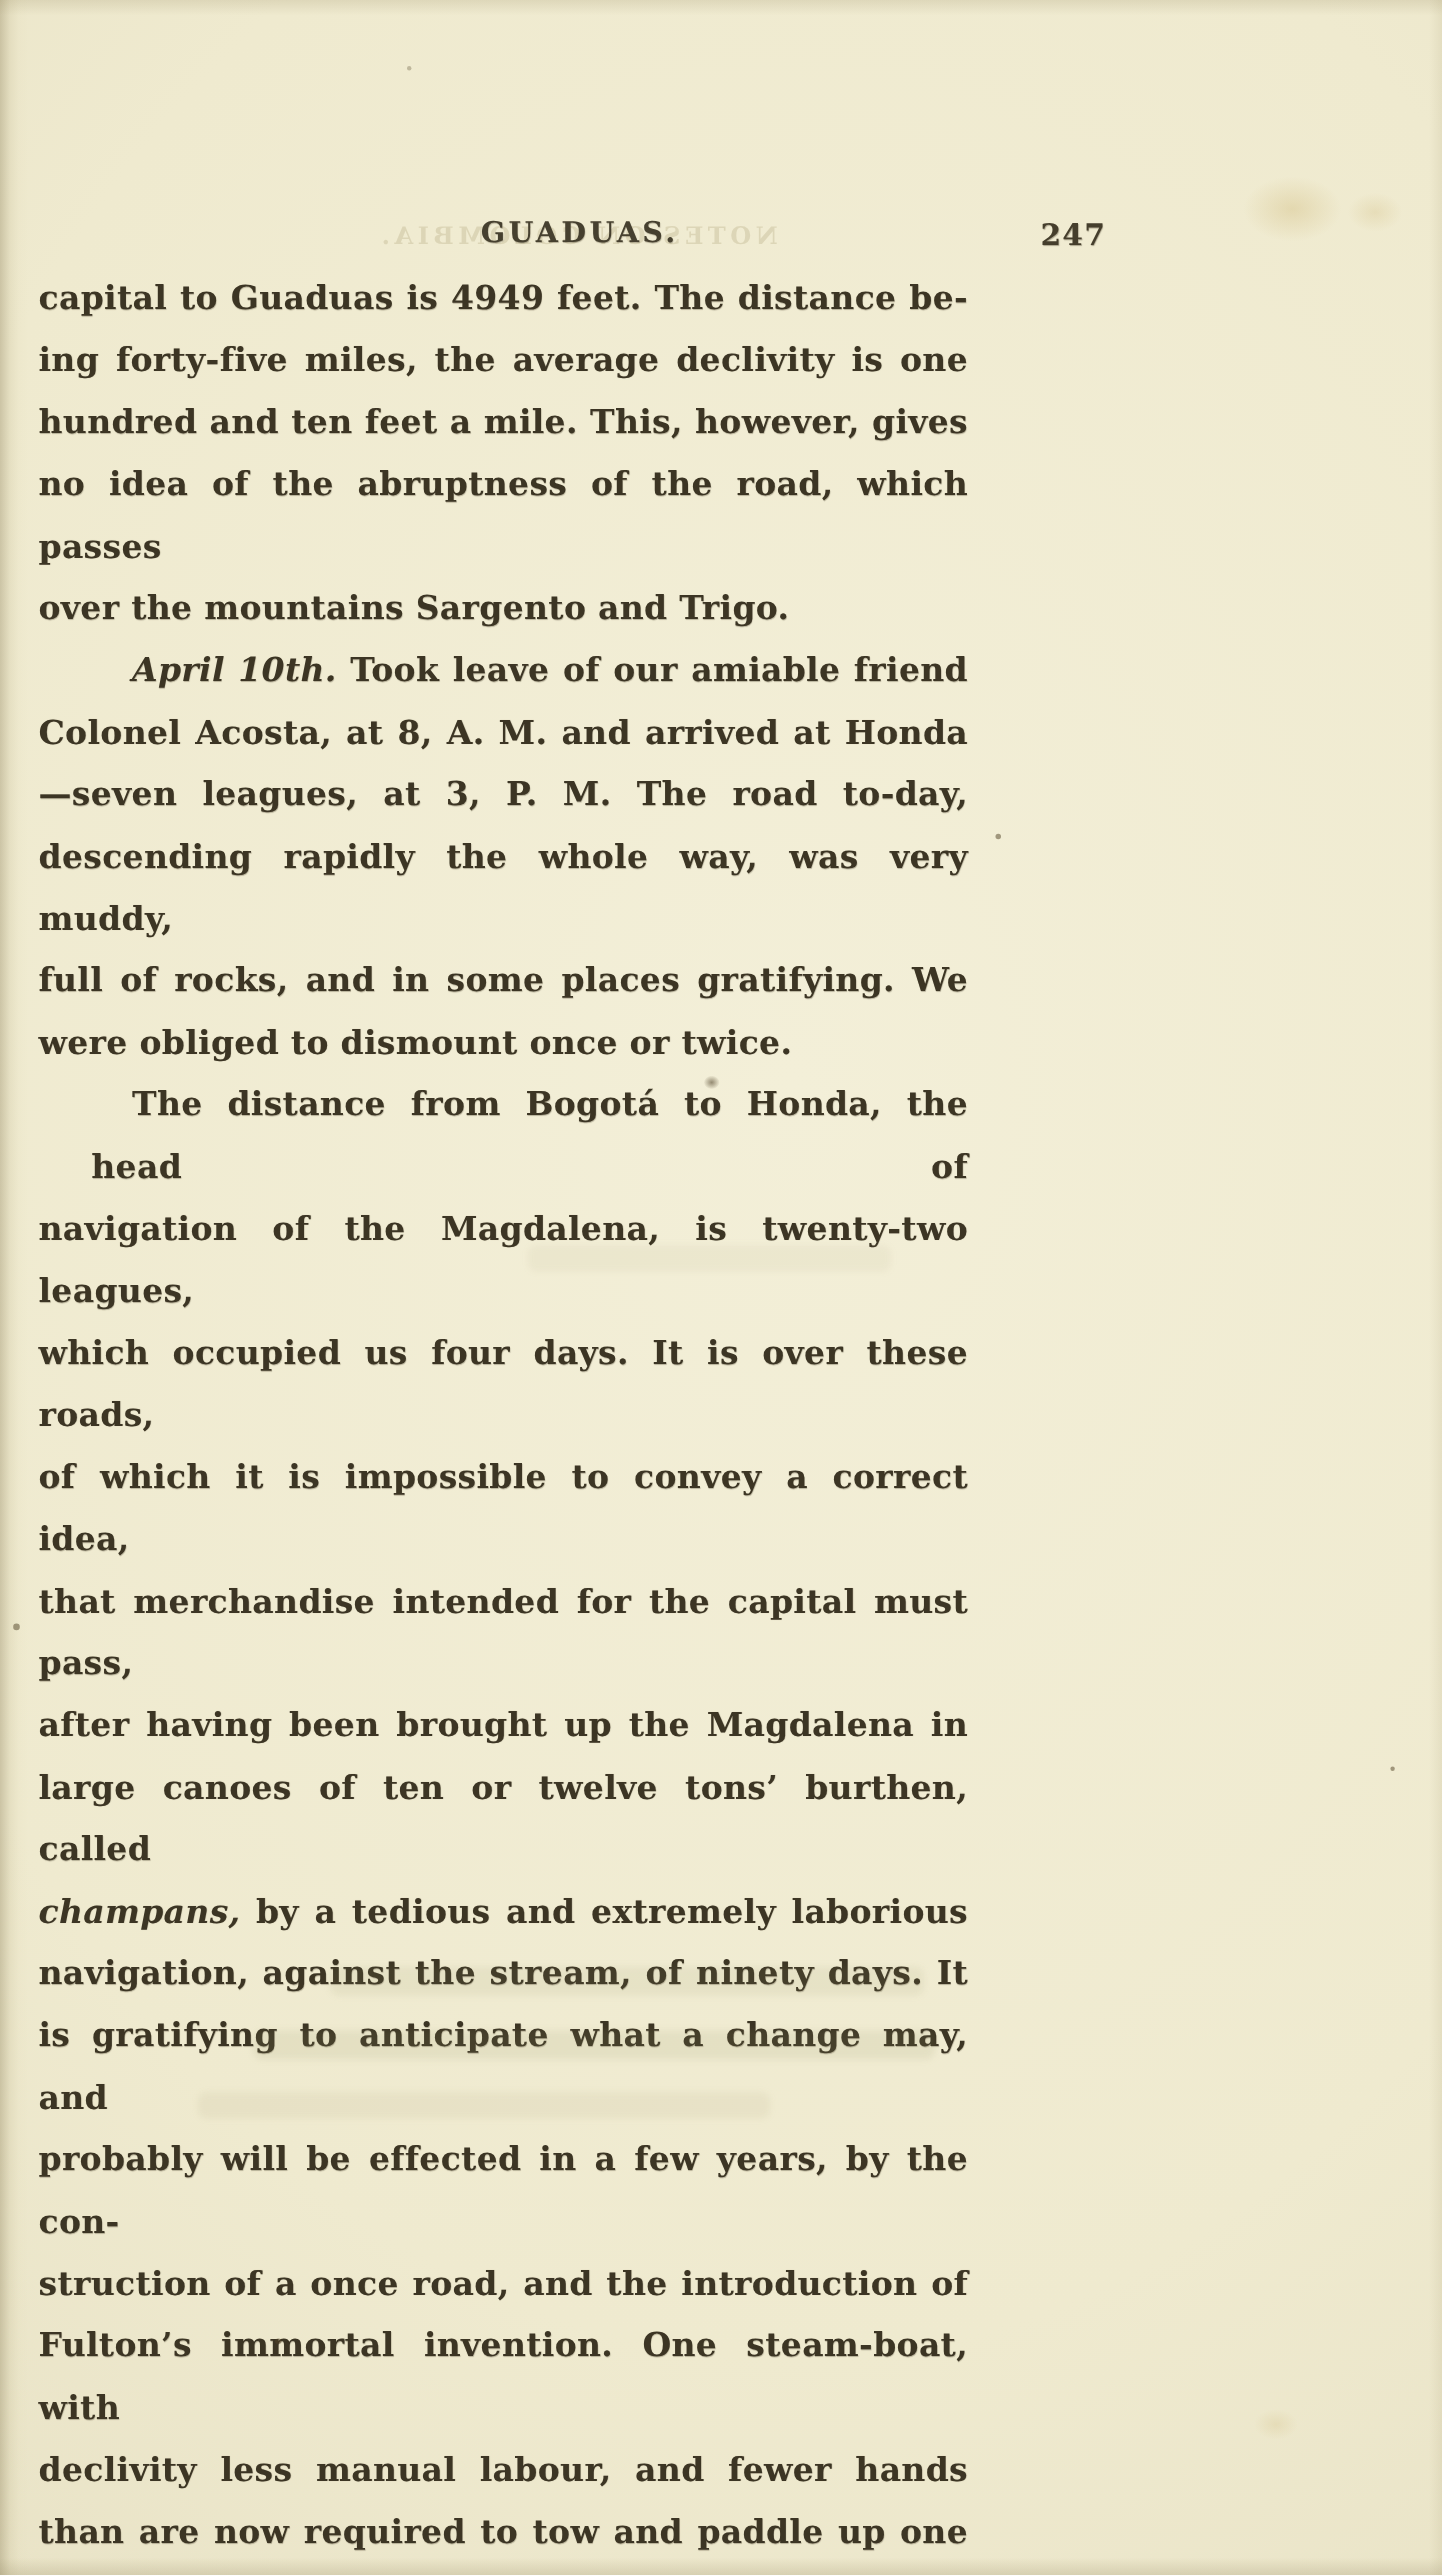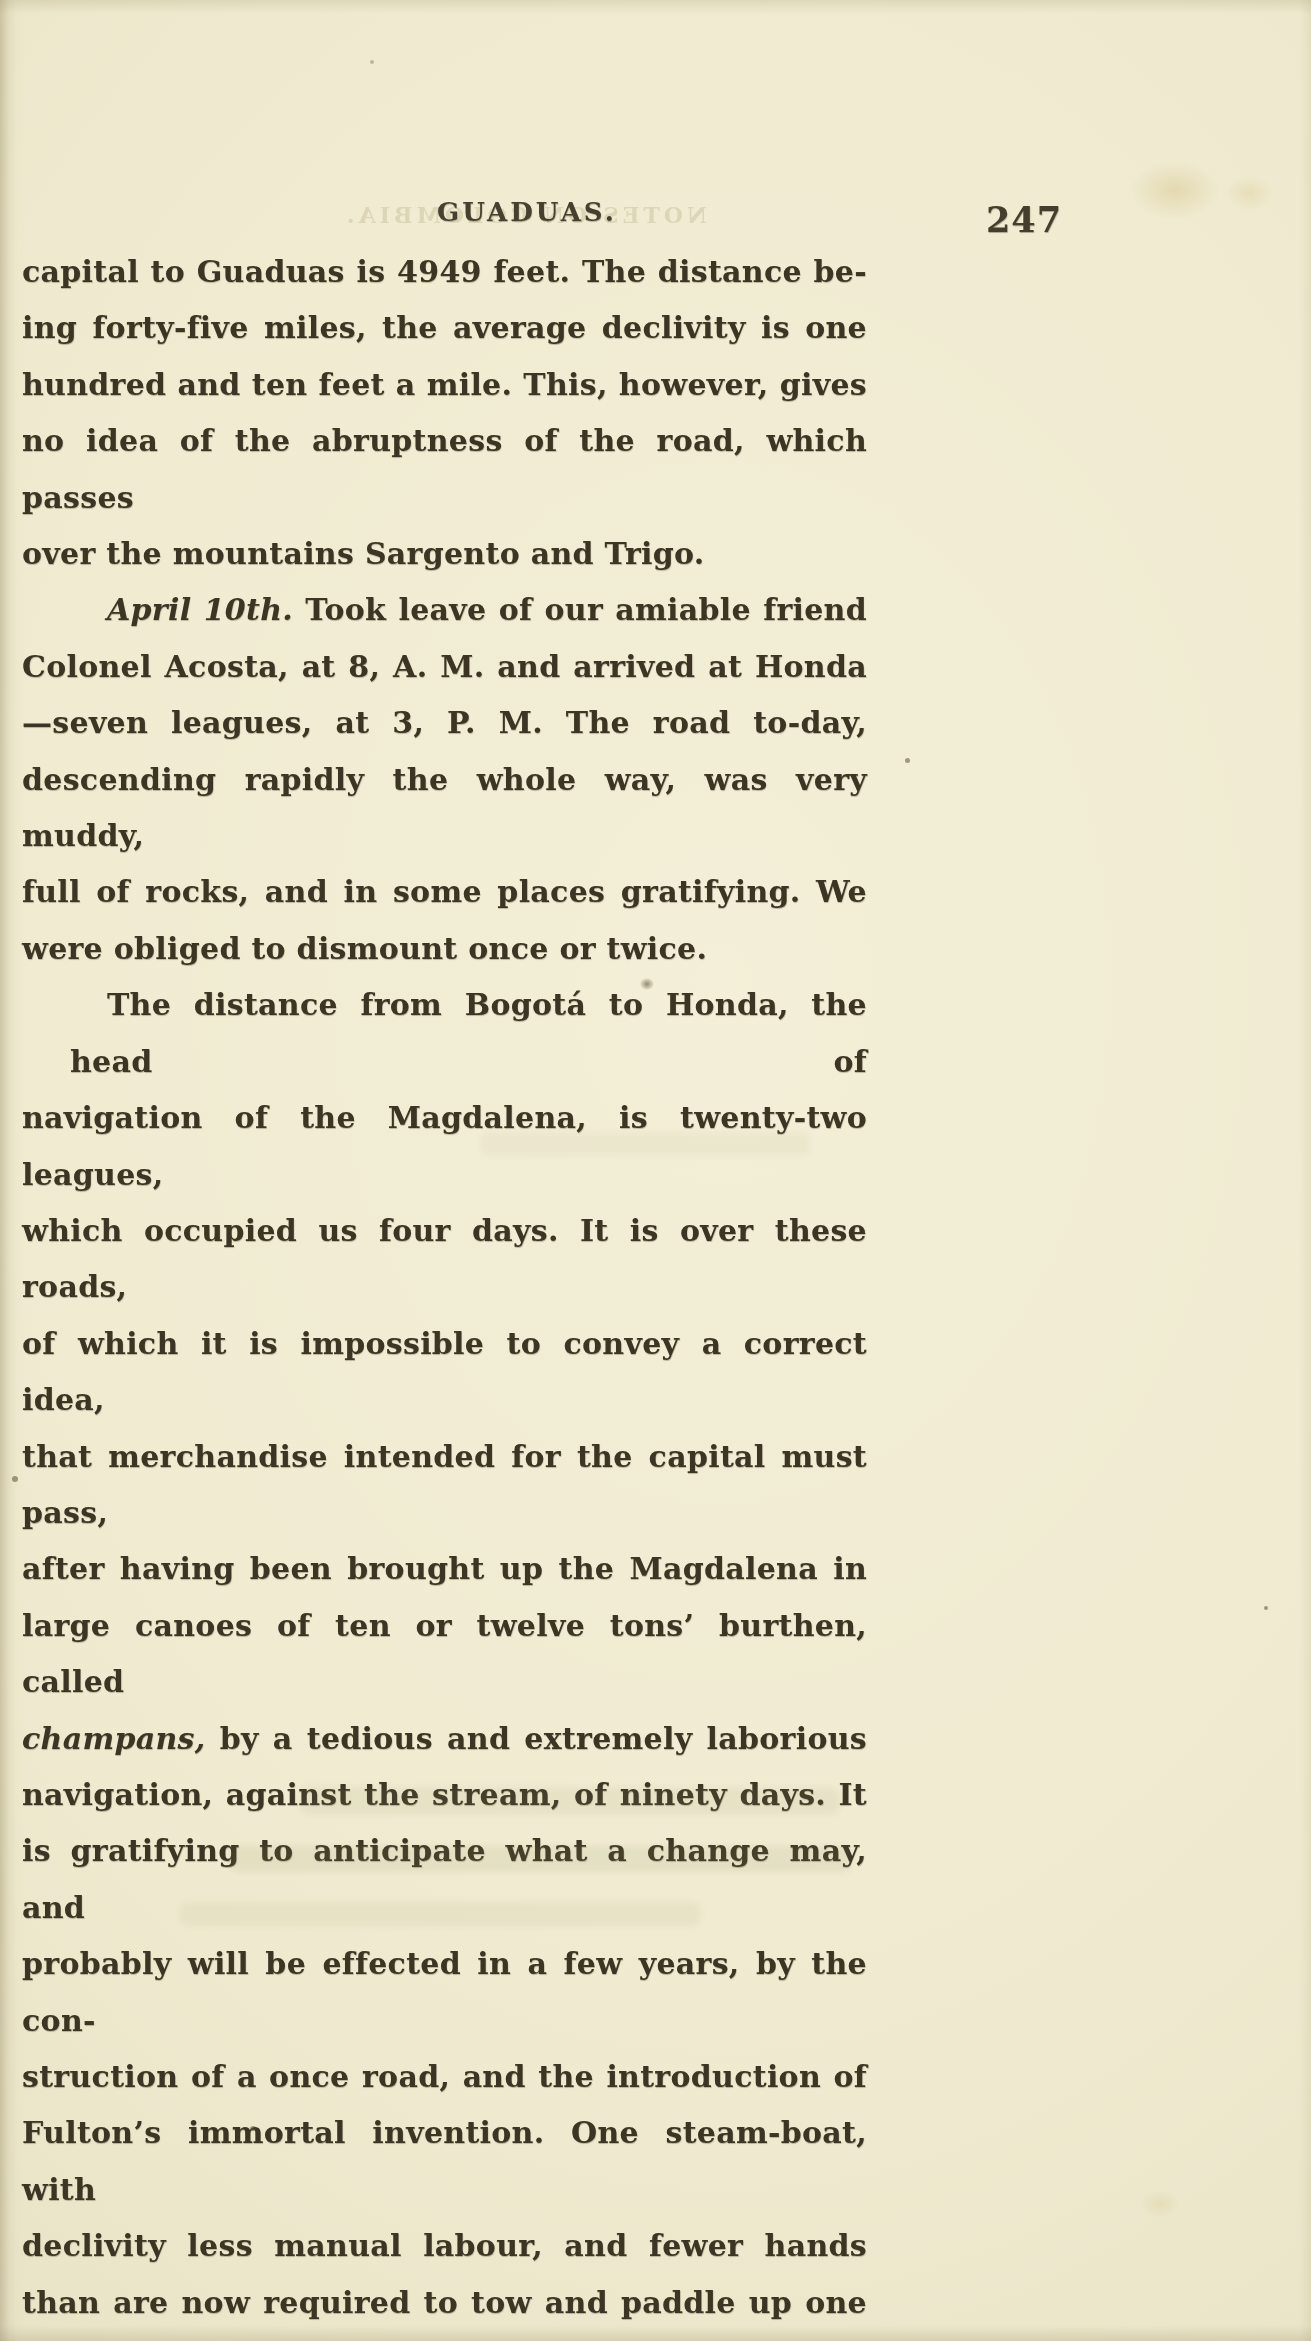--- a/index.html
+++ b/index.html
@@ -33,37 +33,37 @@
 
   
   .header-title {
     position: absolute; left: 437px; top: 197px; width: 170px;
     font-size: 26px; font-weight: bold; letter-spacing: 3px;
     color: #46402f; 
     text-shadow: 0.5px 0.7px 0.8px rgba(70,60,40,0.35);
     white-space: nowrap;
   }
   .page-number {
-    position: absolute; left: 986px; top: 199px;
-    font-size: 35px; font-weight: bold; color: #453e2c;
+    position: absolute; left: 946px; top: 199px;
+    font-size: 27px; font-weight: bold; color: #453e2c;
     text-shadow: 0.5px 0.8px 0.9px rgba(70,60,40,0.4);
     letter-spacing: 1px;
   }
   .showthrough {
     position: absolute; left: 330px; top: 202px; width: 390px;
     font-size: 22px; font-weight: bold; letter-spacing: 4px;
     color: #9a8c5c; opacity: 0.22; text-align: center;
     transform: scaleX(-1);
     filter: blur(0.6px);
     white-space: nowrap;
   }
 
   
   .text-block {
-    position: absolute; left: 22px; top: 244px; width: 845px;
+    position: absolute; left: 35px; top: 244px; width: 845px;
   }
   .line {
     font-size: 30px; font-weight: bold; line-height: 56.4px;
     color: #3c3524; letter-spacing: 0.3px;
     text-align: justify; text-align-last: justify;
     text-shadow: 0.4px 0.6px 0.7px rgba(60,50,30,0.30);
     white-space: normal;
   }
   .line.para-end { text-align-last: left; }
   .line.indent { text-indent: 37px; margin-left: 48px; }

